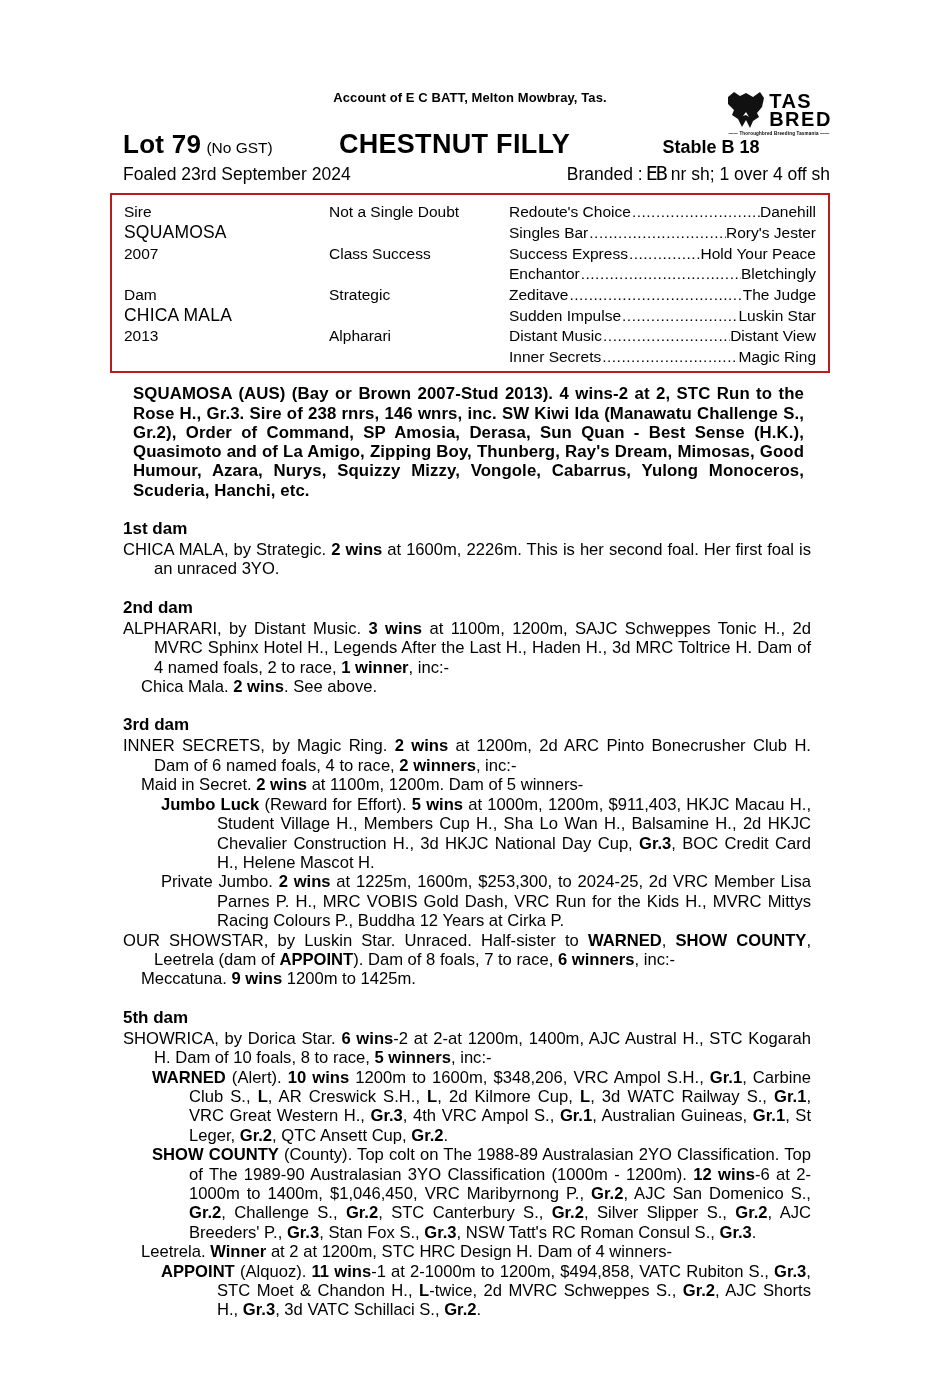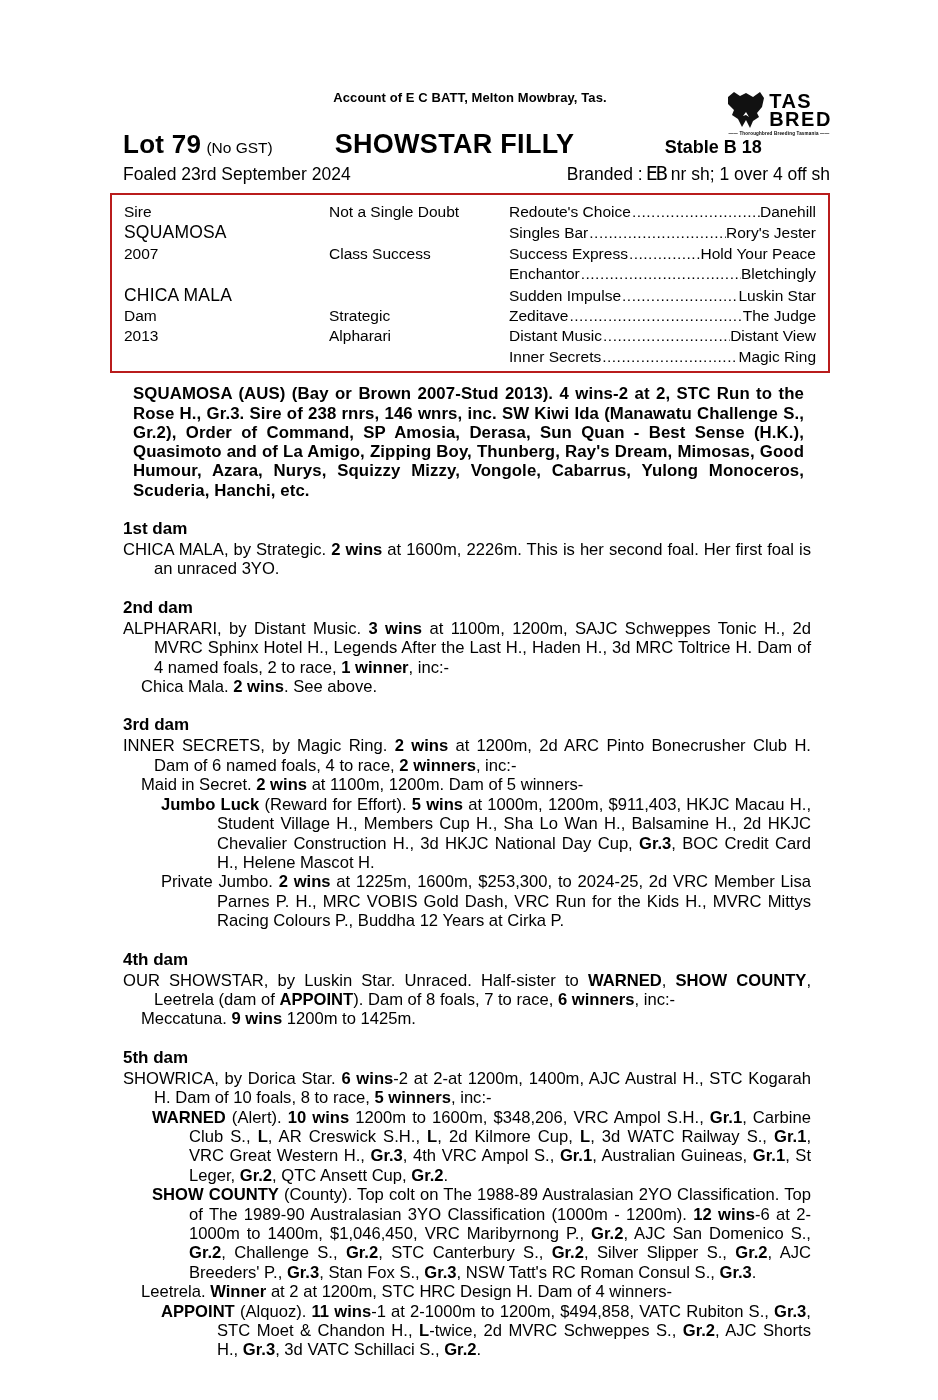--- a/index.html
+++ b/index.html
@@ -72,21 +72,21 @@
       </div>
       <div class="logo-tagline">Thoroughbred Breeding Tasmania</div>
     </div>
 
     <div class="account">Account of E C BATT, Melton Mowbray, Tas.</div>
 
     <div class="lot-row">
       <div>
         <span class="lot-no">Lot 79</span><span class="no-gst">(No GST)</span>
       </div>
-      <div class="horse-title">SHOWSTAR FILLY</div>
+      <div class="horse-title">CHESTNUT FILLY</div>
       <div class="stable">Stable B 18</div>
     </div>
 
     <div class="foal-row">
       <div>Foaled 23rd September 2024</div>
       <div>
         <span>Branded :</span><span class="brand-glyph">EB</span><span>nr sh; 1 over 4 off sh</span>
       </div>
     </div>
   </div>
@@ -122,35 +122,35 @@
       <div class="ped-row">
         <div class="ped-c1"></div>
         <div class="ped-c2"></div>
         <div class="ped-c3">
           <span class="ped-l">Enchantor</span>
           <span class="ped-dots"></span>
           <span class="ped-r">Bletchingly</span>
         </div>
       </div>
       <div class="ped-row">
+        <div class="ped-c1">Dam</div>
+        <div class="ped-c2">Strategic</div>
+        <div class="ped-c3">
+          <span class="ped-l">Zeditave</span>
+          <span class="ped-dots"></span>
+          <span class="ped-r">The Judge</span>
+        </div>
+      </div>
+      <div class="ped-row">
         <div class="ped-c1 pedb">CHICA MALA</div>
         <div class="ped-c2"></div>
         <div class="ped-c3">
           <span class="ped-l">Sudden Impulse</span>
           <span class="ped-dots"></span>
           <span class="ped-r">Luskin Star</span>
-        </div>
-      </div>
-      <div class="ped-row">
-        <div class="ped-c1">Dam</div>
-        <div class="ped-c2">Strategic</div>
-        <div class="ped-c3">
-          <span class="ped-l">Zeditave</span>
-          <span class="ped-dots"></span>
-          <span class="ped-r">The Judge</span>
         </div>
       </div>
       <div class="ped-row">
         <div class="ped-c1">2013</div>
         <div class="ped-c2">Alpharari</div>
         <div class="ped-c3">
           <span class="ped-l">Distant Music</span>
           <span class="ped-dots"></span>
           <span class="ped-r">Distant View</span>
         </div>
@@ -172,21 +172,20 @@
       <div class="dam-heading">1st dam</div>
       <p class="hang-a"><span>CHICA MALA, by Strategic. </span><b>2 wins</b><span> at 1600m, 2226m. This is her second foal. Her first foal is an unraced 3YO.</span></p>
       <div class="dam-heading">2nd dam</div>
       <p class="hang-a"><span>ALPHARARI, by Distant Music. </span><b>3 wins</b><span> at 1100m, 1200m, SAJC Schweppes Tonic H., 2d MVRC Sphinx Hotel H., Legends After the Last H., Haden H., 3d MRC Toltrice H. Dam of 4 named foals, 2 to race, </span><b>1 winner</b><span>, inc:-</span></p>
       <p class="prog1"><span>Chica Mala. </span><b>2 wins</b><span>. See above.</span></p>
       <div class="dam-heading">3rd dam</div>
       <p class="hang-a"><span>INNER SECRETS, by Magic Ring. </span><b>2 wins</b><span> at 1200m, 2d ARC Pinto Bonecrusher Club H. Dam of 6 named foals, 4 to race, </span><b>2 winners</b><span>, inc:-</span></p>
       <p class="prog1"><span>Maid in Secret. </span><b>2 wins</b><span> at 1100m, 1200m. Dam of 5 winners-</span></p>
       <p class="prog2"><b>Jumbo Luck</b><span> (Reward for Effort). </span><b>5 wins</b><span> at 1000m, 1200m, $911,403, HKJC Macau H., Student Village H., Members Cup H., Sha Lo Wan H., Balsamine H., 2d HKJC Chevalier Construction H., 3d HKJC National Day Cup, </span><b>Gr.3</b><span>, BOC Credit Card H., Helene Mascot H.</span></p>
       <p class="prog2"><span>Private Jumbo. </span><b>2 wins</b><span> at 1225m, 1600m, $253,300, to 2024-25, 2d VRC Member Lisa Parnes P. H., MRC VOBIS Gold Dash, VRC Run for the Kids H., MVRC Mittys Racing Colours P., Buddha 12 Years at Cirka P.</span></p>
-      <div class="dam-heading">4th dam</div>
       <p class="hang-a"><span>OUR SHOWSTAR, by Luskin Star. Unraced. Half-sister to </span><b>WARNED</b><span>, </span><b>SHOW COUNTY</b><span>, Leetrela (dam of </span><b>APPOINT</b><span>). Dam of 8 foals, 7 to race, </span><b>6 winners</b><span>, inc:-</span></p>
       <p class="prog1"><span>Meccatuna. </span><b>9 wins</b><span> 1200m to 1425m.</span></p>
       <div class="dam-heading">5th dam</div>
       <p class="hang-a"><span>SHOWRICA, by Dorica Star. </span><b>6 wins</b><span>-2 at 2-at 1200m, 1400m, AJC Austral H., STC Kogarah H. Dam of 10 foals, 8 to race, </span><b>5 winners</b><span>, inc:-</span></p>
       <p class="prog1b"><b>WARNED</b><span> (Alert). </span><b>10 wins</b><span> 1200m to 1600m, $348,206, VRC Ampol S.H., </span><b>Gr.1</b><span>, Carbine Club S., </span><b>L</b><span>, AR Creswick S.H., </span><b>L</b><span>, 2d Kilmore Cup, </span><b>L</b><span>, 3d WATC Railway S., </span><b>Gr.1</b><span>, VRC Great Western H., </span><b>Gr.3</b><span>, 4th VRC Ampol S., </span><b>Gr.1</b><span>, Australian Guineas, </span><b>Gr.1</b><span>, St Leger, </span><b>Gr.2</b><span>, QTC Ansett Cup, </span><b>Gr.2</b><span>.</span></p>
       <p class="prog1b"><b>SHOW COUNTY</b><span> (County). Top colt on The 1988-89 Australasian 2YO Classification. Top of The 1989-90 Australasian 3YO Classification (1000m - 1200m). </span><b>12 wins</b><span>-6 at 2-1000m to 1400m, $1,046,450, VRC Maribyrnong P., </span><b>Gr.2</b><span>, AJC San Domenico S., </span><b>Gr.2</b><span>, Challenge S., </span><b>Gr.2</b><span>, STC Canterbury S., </span><b>Gr.2</b><span>, Silver Slipper S., </span><b>Gr.2</b><span>, AJC Breeders' P., </span><b>Gr.3</b><span>, Stan Fox S., </span><b>Gr.3</b><span>, NSW Tatt's RC Roman Consul S., </span><b>Gr.3</b><span>.</span></p>
       <p class="prog1"><span>Leetrela. </span><b>Winner</b><span> at 2 at 1200m, STC HRC Design H. Dam of 4 winners-</span></p>
       <p class="prog2"><b>APPOINT</b><span> (Alquoz). </span><b>11 wins</b><span>-1 at 2-1000m to 1200m, $494,858, VATC Rubiton S., </span><b>Gr.3</b><span>, STC Moet &amp; Chandon H., </span><b>L</b><span>-twice, 2d MVRC Schweppes S., </span><b>Gr.2</b><span>, AJC Shorts H., </span><b>Gr.3</b><span>, 3d VATC Schillaci S., </span><b>Gr.2</b><span>.</span></p>
     </div>
 

